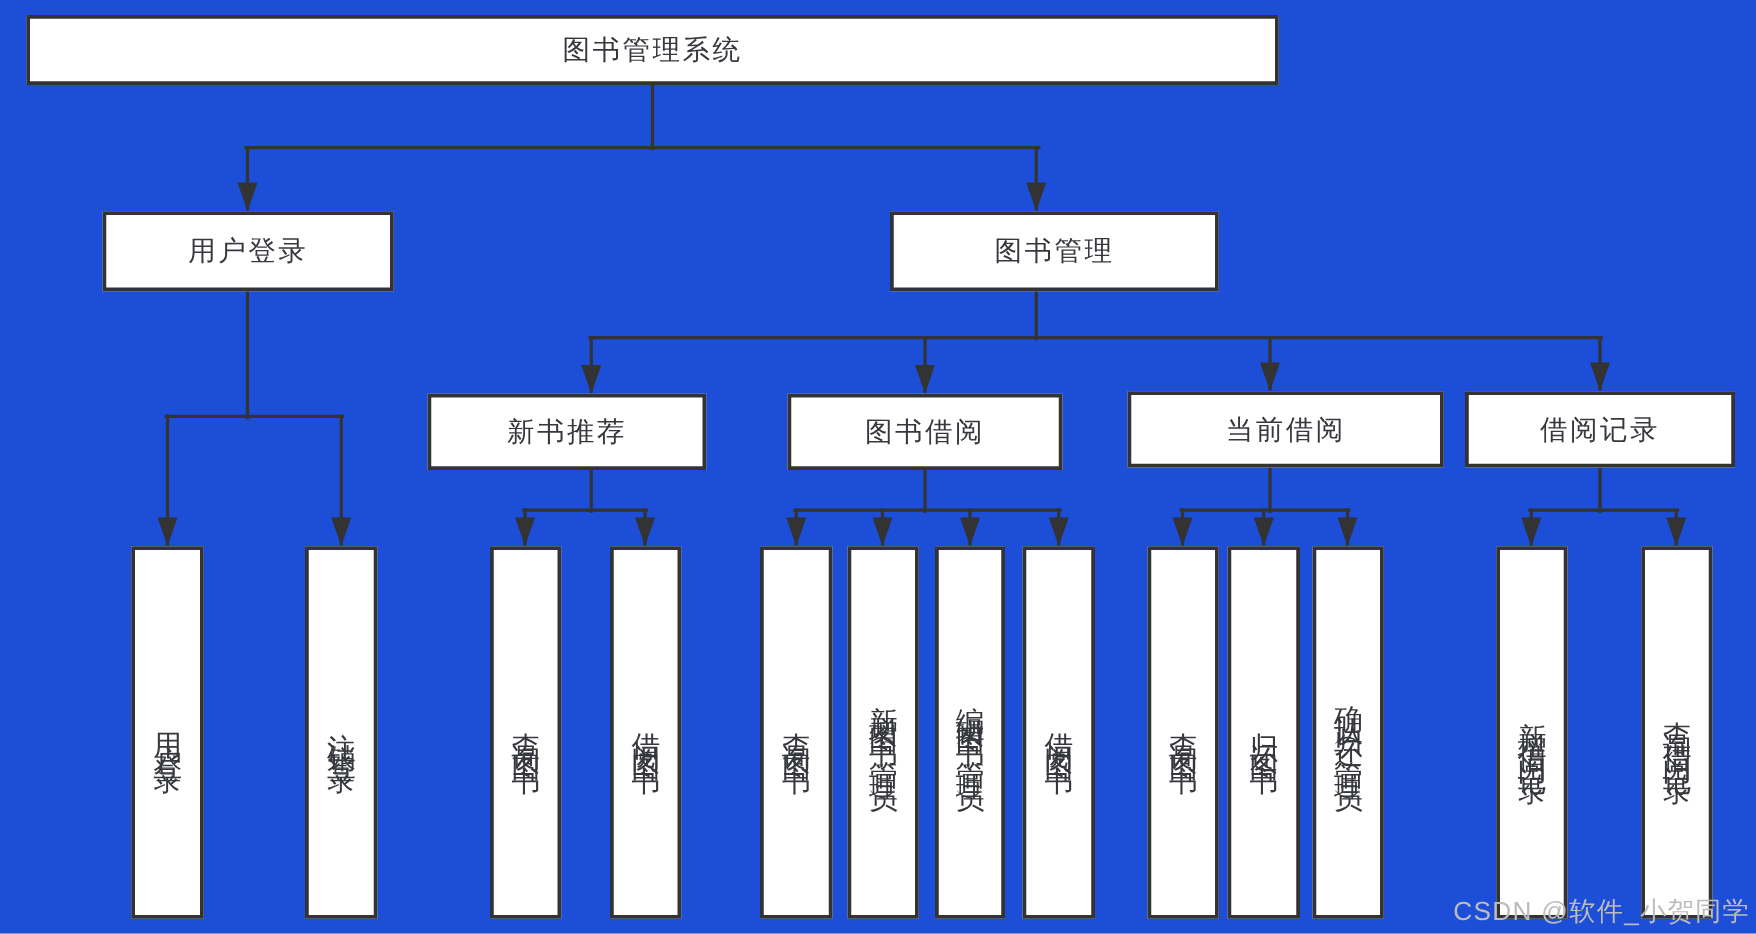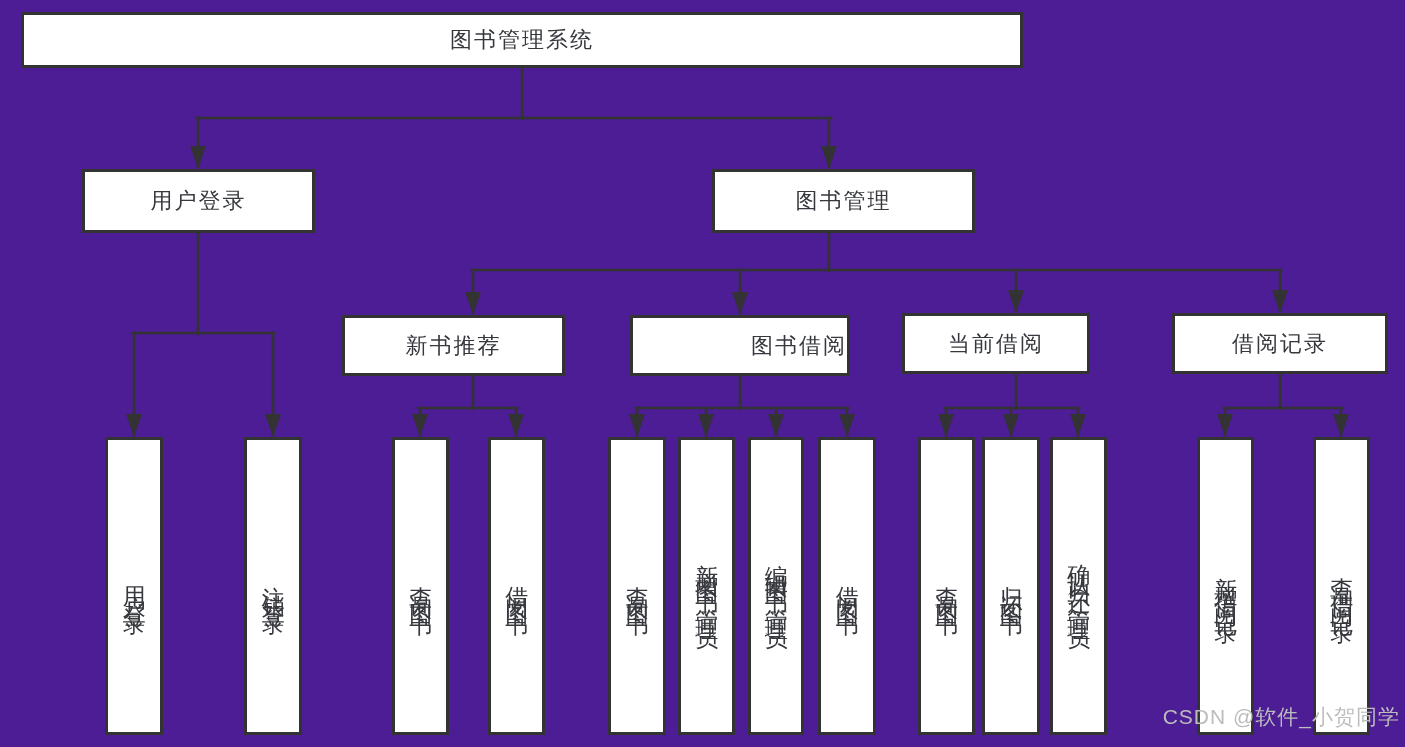--- a/index.html
+++ b/index.html
@@ -1,19 +1,19 @@
 <!DOCTYPE html>
 <html><head>
 <meta charset="utf-8">
 <style>
   html,body { margin:0; padding:0; background:#ffffff; }
   .canvas {
     position:relative;
     width:1405px; height:747px;
-    background:#4c1d95;
+    background:#1d4ed8;
     font-family:"Liberation Sans", sans-serif;
     overflow:hidden;
   }
   svg.connectors {
     position:absolute; left:0; top:0; width:1405px; height:747px;
     z-index:0;
   }
   .node {
     position:absolute;
     box-sizing:border-box;
@@ -26,21 +26,21 @@
   .hnode { font-size:22px; letter-spacing:2px; white-space:nowrap; }
   .vnode .vtxt {
     writing-mode:vertical-rl;
     text-orientation:mixed;
     font-size:23px;
     letter-spacing:9px;
     line-height:1.1;
   }
   .watermark {
     position:absolute;
-    right:5px; bottom:16px;
+    right:5px; bottom:4px;
     color:#bcbcbc;
     font-size:21px;
     letter-spacing:1px;
     z-index:5;
     white-space:nowrap;
   }
 </style>
 </head>
 <body>
 
@@ -119,24 +119,24 @@
   <div class="node hnode" style="left:82px; top:169px; width:233px; height:64px;">
     <span>用户登录</span>
   </div>
   <div class="node hnode" style="left:712px; top:169px; width:263px; height:64px;">
     <span>图书管理</span>
   </div>
 
   <div class="node hnode" style="left:342px; top:315px; width:223px; height:61px;">
     <span>新书推荐</span>
   </div>
-  <div class="node hnode" style="left:630px; top:315px; width:220px; height:61px;justify-content:flex-end;">
+  <div class="node hnode" style="left:630px; top:315px; width:220px; height:61px;">
     <span>图书借阅</span>
   </div>
-  <div class="node hnode" style="left:902px; top:313px; width:188px; height:61px;">
+  <div class="node hnode" style="left:902px; top:313px; width:253px; height:61px;">
     <span>当前借阅</span>
   </div>
   <div class="node hnode" style="left:1172px; top:313px; width:216px; height:61px;">
     <span>借阅记录</span>
   </div>
 
   <div class="node vnode" style="left:105px; top:437px; width:58px; height:298px;">
     <span class="vtxt">用户登录</span>
   </div>
   <div class="node vnode" style="left:244px; top:437px; width:58px; height:298px;">

